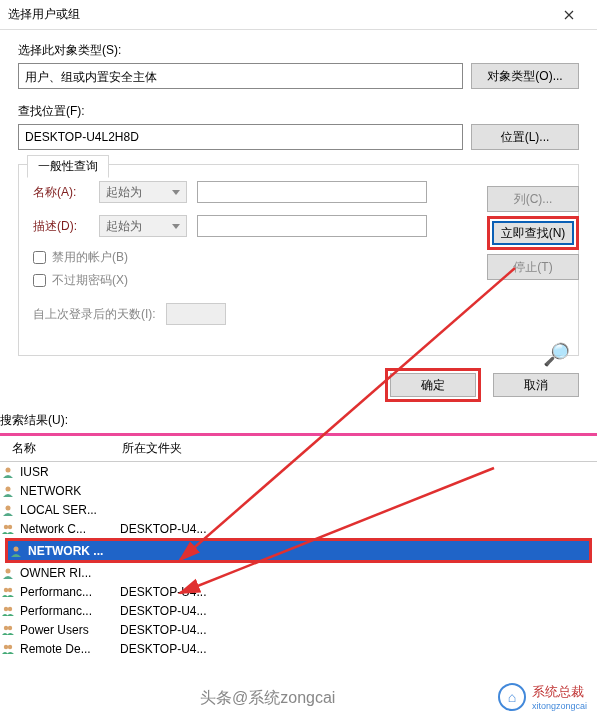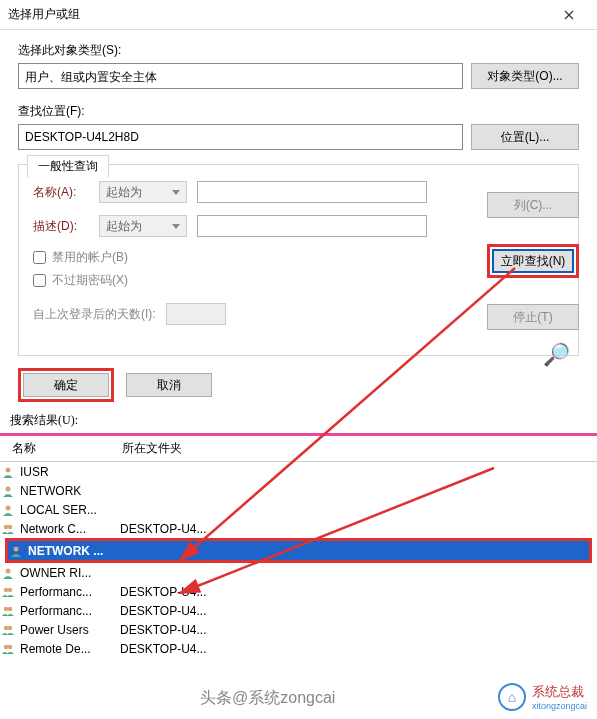--- a/index.html
+++ b/index.html
@@ -17,30 +17,30 @@
 .tab-label { position: absolute; top: -10px; left: 8px; background: #fff; padding: 2px 10px; border: 1px solid #d6d6d6; border-bottom: 1px solid #fff; }
 .tab-frame .inside-row { display: flex; align-items: center; gap: 10px; margin-bottom: 12px; }
 .form-label { width: 56px; color: #7f1d1d; }
 .combo { width: 88px; height: 22px; border: 1px solid #ccc; background: #f0f0f0; display: flex; align-items: center; padding: 0 6px; color: #666; position: relative; }
 .combo::after { content: ""; position: absolute; right: 6px; top: 8px; border-left: 4px solid transparent; border-right: 4px solid transparent; border-top: 5px solid #888; }
 .text-input { flex: 1; height: 22px; border: 1px solid #aaa; background: #fff; max-width: 230px; }
 .checkbox-row { display: flex; align-items: center; gap: 6px; color: #888; margin: 6px 0 6px 0; }
 .checkbox-row input { width: 13px; height: 13px; }
 .days-label { color: #888; }
 .days-input { width: 60px; height: 22px; border: 1px solid #ccc; background: #eee; }
-.right-col { position: absolute; right: 18px; top: 192px; display: flex; flex-direction: column; gap: 26px; width: 92px; }
+.right-col { position: absolute; right: 18px; top: 186px; display: flex; flex-direction: column; gap: 4px; width: 92px; }
 .right-btn { height: 26px; border: 1px solid #adadad; background: #e1e1e1; cursor: pointer; }
 .right-btn.disabled { color: #888; }
 .find-now-wrap { border: 3px solid #e03030; padding: 2px; }
 .find-now-wrap button { width: 100%; height: 24px; border: 2px solid #0a5fb5; background: #e1e1e1; cursor: pointer; }
 .magnifier { position: absolute; right: 26px; top: 342px; font-size: 22px; }
-.bottom-btns { display: flex; gap: 12px; padding: 12px 18px 10px 18px; align-items: center; }
+.bottom-btns { display: flex; justify-content: flex-end; gap: 12px; padding: 12px 18px 10px 18px; align-items: center; }
 .ok-wrap { border: 3px solid #e03030; padding: 2px; }
 .ok-wrap button, .cancel-btn { width: 86px; height: 24px; border: 1px solid #adadad; background: #e1e1e1; cursor: pointer; }
-.results-label { padding: 0 18px 4px 10px; font-family: Liberation Serif, serif; }
+.results-label { padding: 0 18px 4px 0; }
 .results-head { display: flex; border-top: 3px solid #ec4899; border-bottom: 1px solid #ccc; background: #fff; padding: 4px 12px; }
 .col-name { width: 110px; }
 .col-loc { flex: 1; }
 .results-list { height: 210px; overflow: hidden; }
 .result-row { display: flex; align-items: center; padding: 1px 0; height: 19px; }
 .result-row.selected { background: #1f64c8; color: #fff; }
 .ricon { width: 16px; height: 14px; margin-right: 4px; display: inline-flex; align-items: center; justify-content: center; }
 .ricon svg { width: 14px; height: 12px; }
 .rname { width: 100px; overflow: hidden; white-space: nowrap; text-overflow: ellipsis; }
 .rloc { flex: 1; overflow: hidden; white-space: nowrap; text-overflow: ellipsis; }

